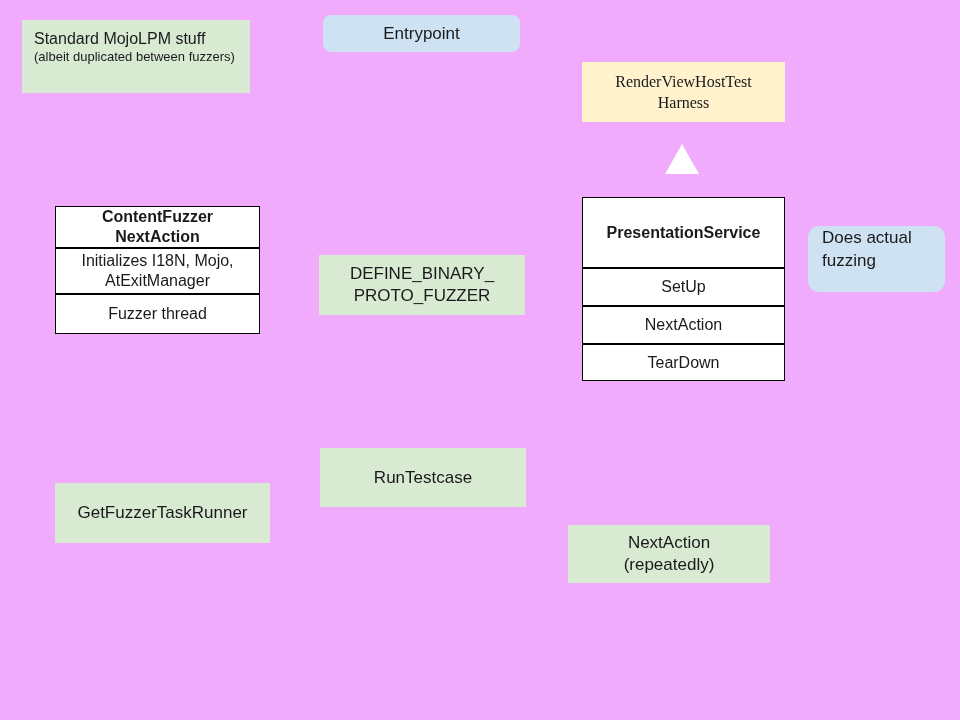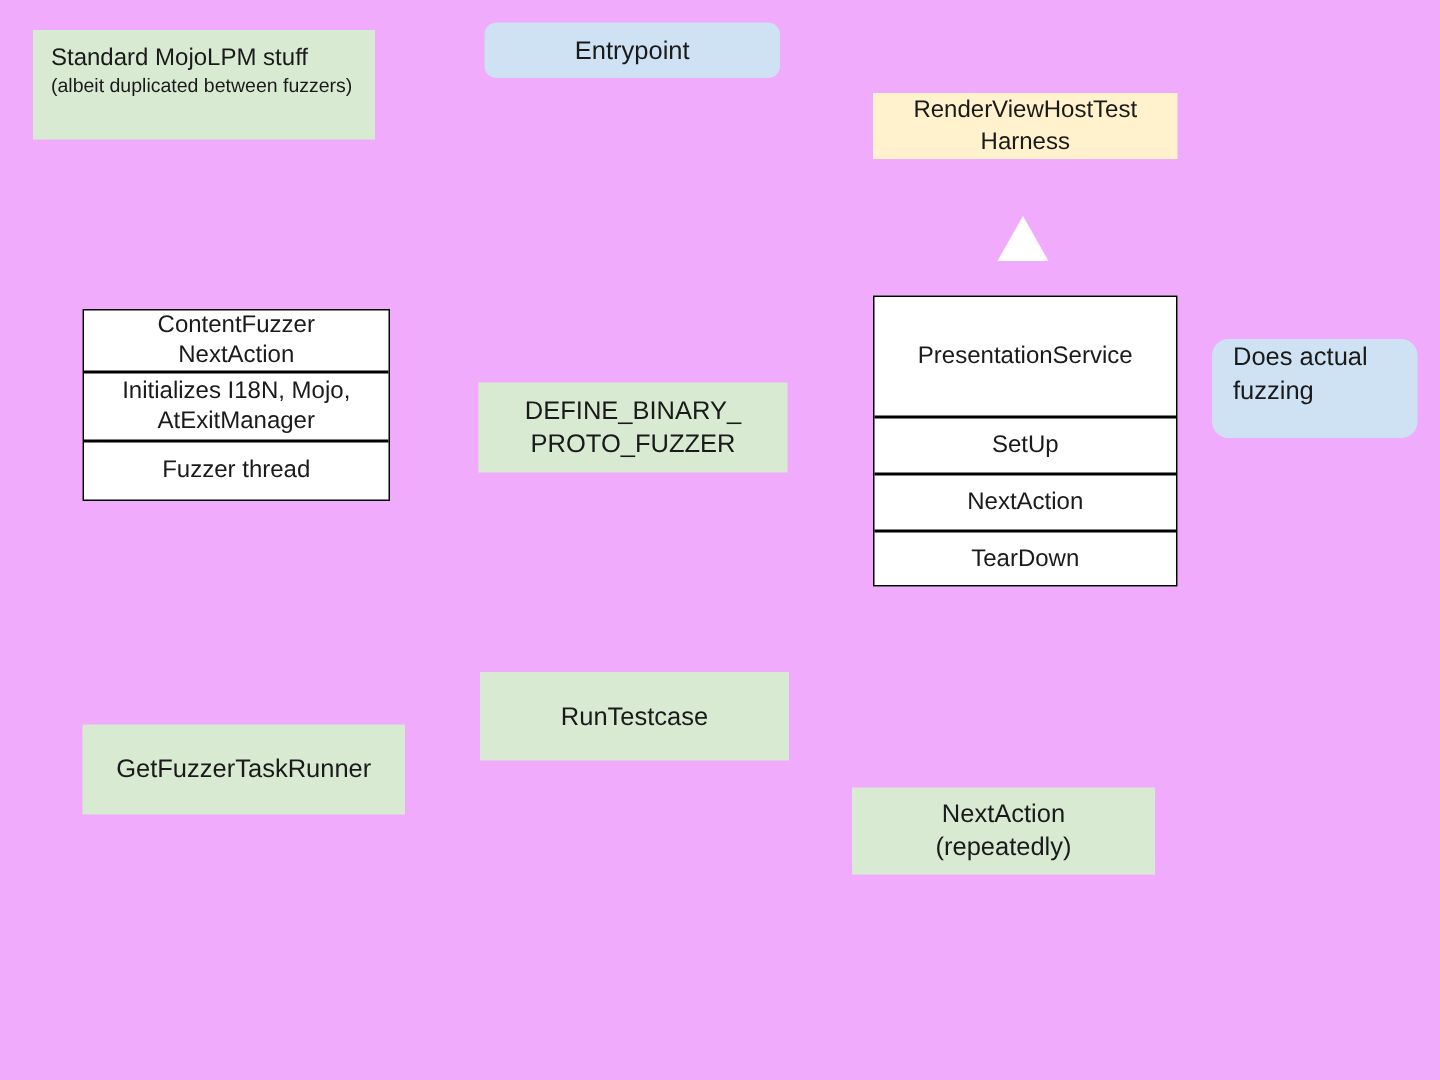--- a/index.html
+++ b/index.html
@@ -48,21 +48,21 @@
   }
   .crow {
     box-sizing: border-box;
     display: flex; align-items: center; justify-content: center;
     text-align: center;
     font-size: 16px; line-height: 20px;
     border-top: 2px solid #000;
     padding: 0 2px;
   }
   .crow.first { border-top: none; }
-  .chead { font-weight: normal; }
+  .chead { font-weight: bold; }
 
   
   .triangle {
     position: absolute;
     width: 0; height: 0;
     border-left: 17px solid transparent;
     border-right: 17px solid transparent;
     border-bottom: 30px solid #ffffff;
   }
 
@@ -83,21 +83,21 @@
     <div class="legend-green green">
       <div class="legend-title">Standard MojoLPM stuff</div>
       <div class="legend-note">(albeit duplicated between fuzzers)</div>
     </div>
   </div>
 
   <div class="abs center node blue rounded-sm" style="left:323px; top:15px; width:197px; height:37px;">
     <span>Entrypoint</span>
   </div>
 
-  <div class="abs center yellow" style="left:582px; top:62px; width:203px; height:44px; font-size:16px; line-height:21px;">
+  <div class="abs center yellow" style="left:582px; top:62px; width:203px; height:60px; font-size:16px; line-height:21px;font-family:Liberation Serif, serif;">
     <div>
       <div>RenderViewHostTest</div>
       <div>Harness</div>
     </div>
   </div>
 
   <div class="triangle" style="left:665px; top:144px;"></div>
 
   <div class="abs classbox" style="left:55px; top:206px; width:205px;">
     <div class="crow first chead" style="height:40px;">
@@ -111,21 +111,21 @@
   </div>
 
   <div class="abs center node green" style="left:319px; top:255px; width:206px; height:60px;">
     <div>
       <div>DEFINE_BINARY_</div>
       <div>PROTO_FUZZER</div>
     </div>
   </div>
 
   <div class="abs classbox" style="left:582px; top:197px; width:203px;">
-    <div class="crow first chead" style="height:79px;">
+    <div class="crow first chead" style="height:69px;">
       <div>
         <div>PresentationService</div>
       </div>
     </div>
     <div class="crow" style="height:38px;">SetUp</div>
     <div class="crow" style="height:38px;">NextAction</div>
     <div class="crow" style="height:37px;">TearDown</div>
   </div>
 
   <div class="abs callout blue rounded-md" style="left:808px; top:226px; width:137px; height:66px;">

